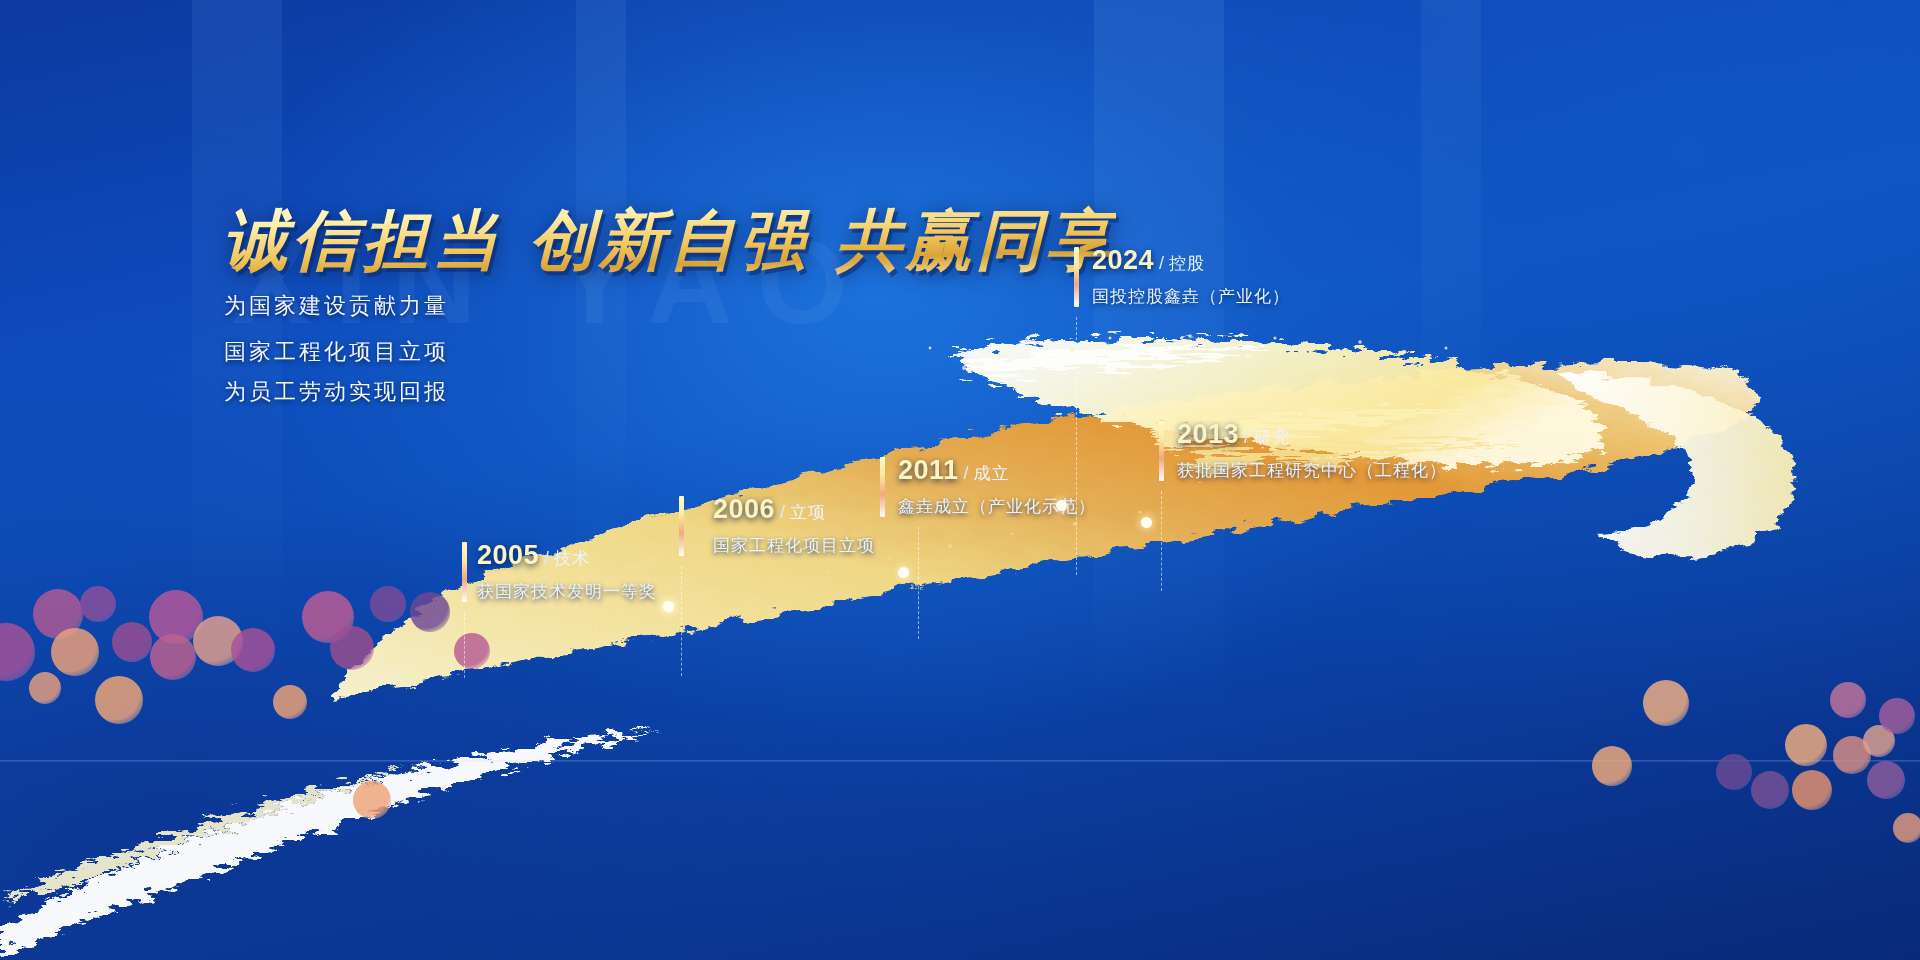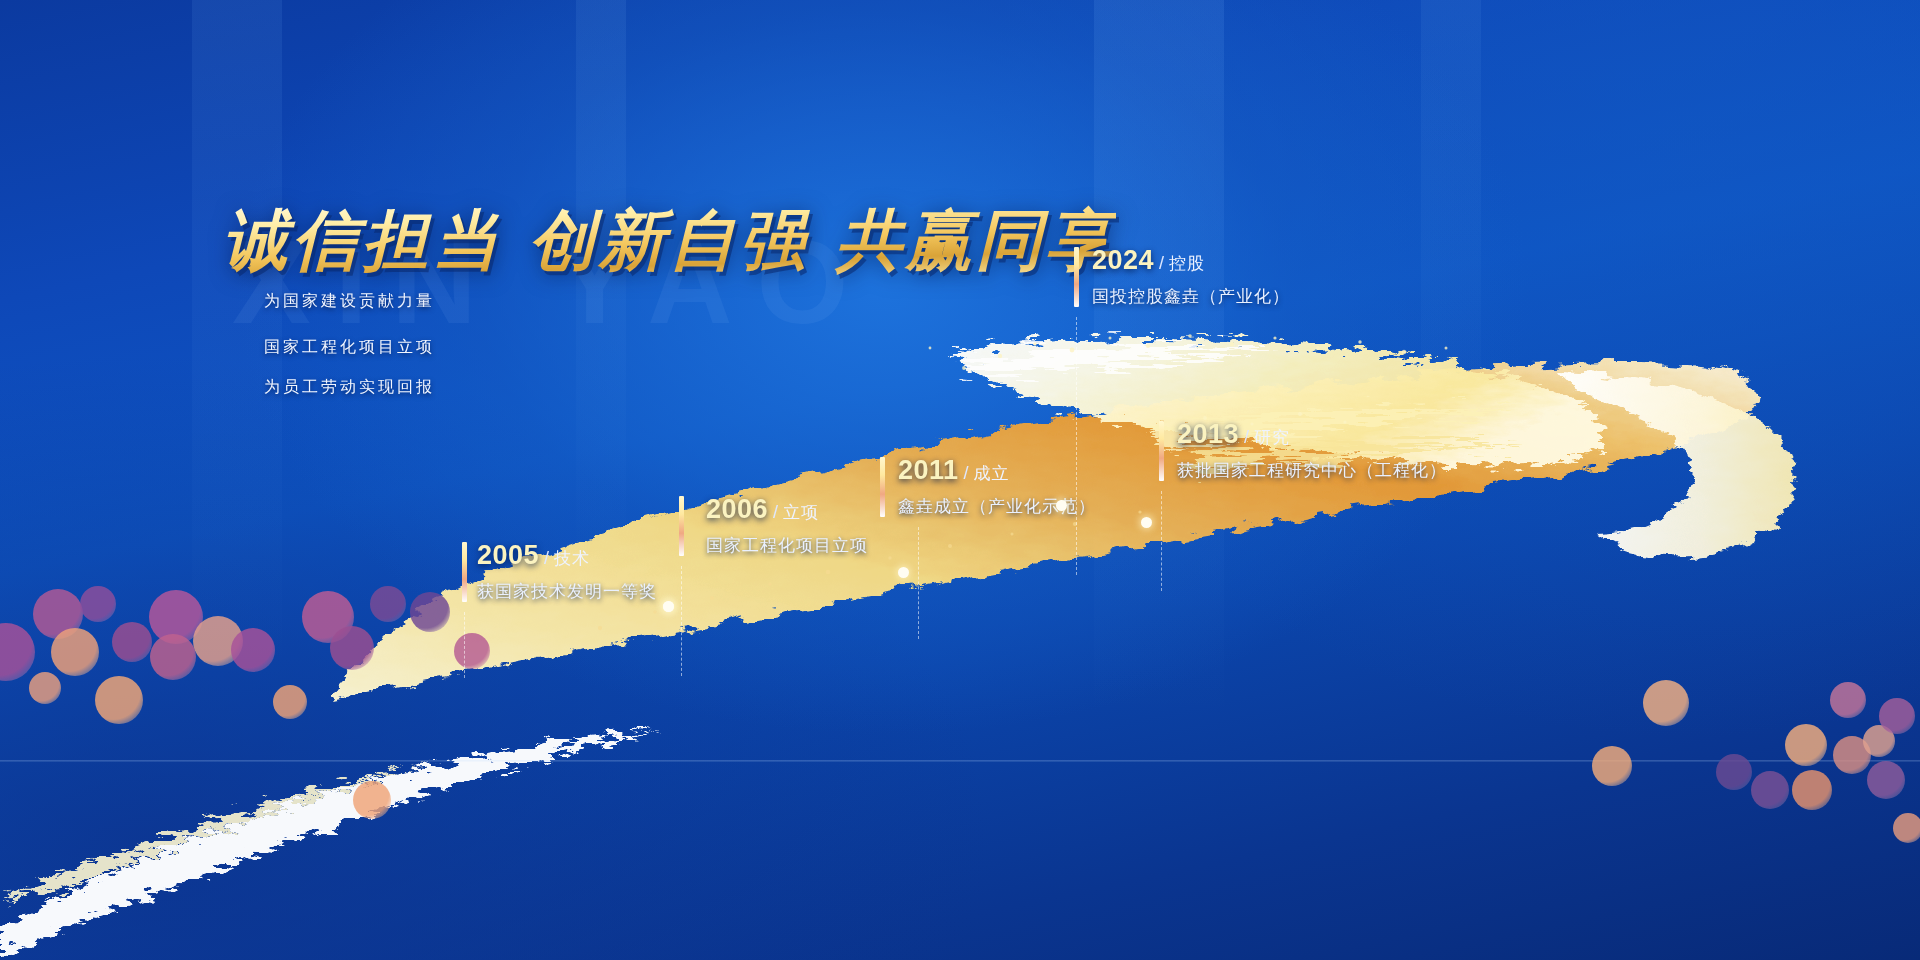--- a/index.html
+++ b/index.html
@@ -26,22 +26,22 @@
     font-family:"Liberation Sans",sans-serif;}
 
   
   .headline{position:absolute;left:222px;top:196px;font-size:66px;font-weight:700;
     letter-spacing:4px;white-space:nowrap;font-style:italic;
     font-family:"DejaVu Sans","Liberation Sans",sans-serif;
     background:linear-gradient(178deg,#fffbe8 0%,#ffeea8 26%,#f3c65c 52%,#d9a338 70%,#f6dd92 88%,#ffeec0 100%);
     -webkit-background-clip:text;background-clip:text;color:transparent;
     filter:drop-shadow(3px 4px 0px rgba(8,40,110,0.55)) drop-shadow(0 2px 10px rgba(0,20,70,0.5));}
 
-  .sub{position:absolute;left:224px;font-size:16px;color:#f2f6ff;letter-spacing:3px;
-    text-shadow:0 2px 5px rgba(4,26,80,0.85);white-space:nowrap;margin-left:40px;}
+  .sub{position:absolute;left:224px;font-size:22px;color:#f2f6ff;letter-spacing:3px;
+    text-shadow:0 2px 5px rgba(4,26,80,0.85);white-space:nowrap;}
   .sub1{top:291px;} .sub2{top:337px;} .sub3{top:377px;}
 
   
   .swoosh{position:absolute;left:0;top:0;width:1920px;height:960px;}
 
   
   .bokeh{position:absolute;border-radius:50%;filter:blur(0.6px);}
 
   
   .marker{position:absolute;white-space:nowrap;}
@@ -235,21 +235,21 @@
             <span class="mslash">/</span>
             <span class="mtag">技术</span>
           </div>
           <div class="mdesc">获国家技术发明一等奖</div>
         </div>
       </div>
       <div class="leader" style="left: 464px; top: 612px; height: 66px;"></div>
       <div class="dot" style="left: 663px; top: 601px;"></div>
       <div class="marker" style="left: 679px; top: 494px;">
         <div class="bar"></div>
-        <div style="padding-left: 27px;">
+        <div style="padding-left: 34px;">
           <div class="mhead">
             <span class="myear">2006</span>
             <span class="mslash">/</span>
             <span class="mtag">立项</span>
           </div>
           <div class="mdesc">国家工程化项目立项</div>
         </div>
       </div>
       <div class="leader" style="left: 681px; top: 566px; height: 110px;"></div>
       <div class="dot" style="left: 663px; top: 601px;"></div>

